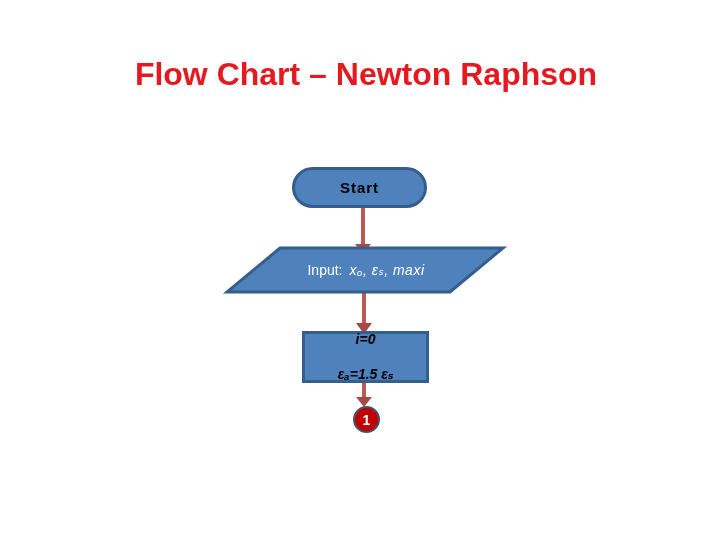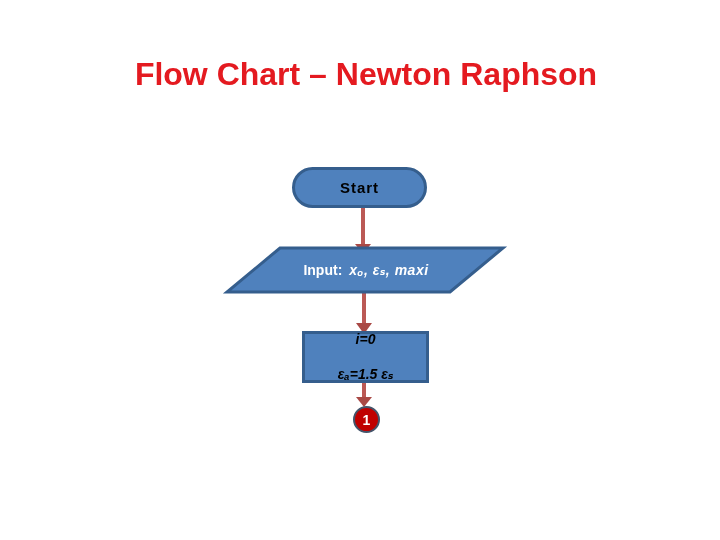--- a/index.html
+++ b/index.html
@@ -56,21 +56,21 @@
   .input-label {
     position: absolute;
     left: 227px;
     top: 248px;
     width: 278px;
     height: 44px;
     display: flex;
     align-items: center;
     justify-content: center;
     color: #ffffff;
-    font-weight: bold;
+    font-weight: normal;
     font-size: 14px;
   }
   .input-label .args {
     font-style: italic;
     margin-left: 7px;
     letter-spacing: 0.5px;
   }
   .process-node {
     left: 302px;
     top: 331px;

